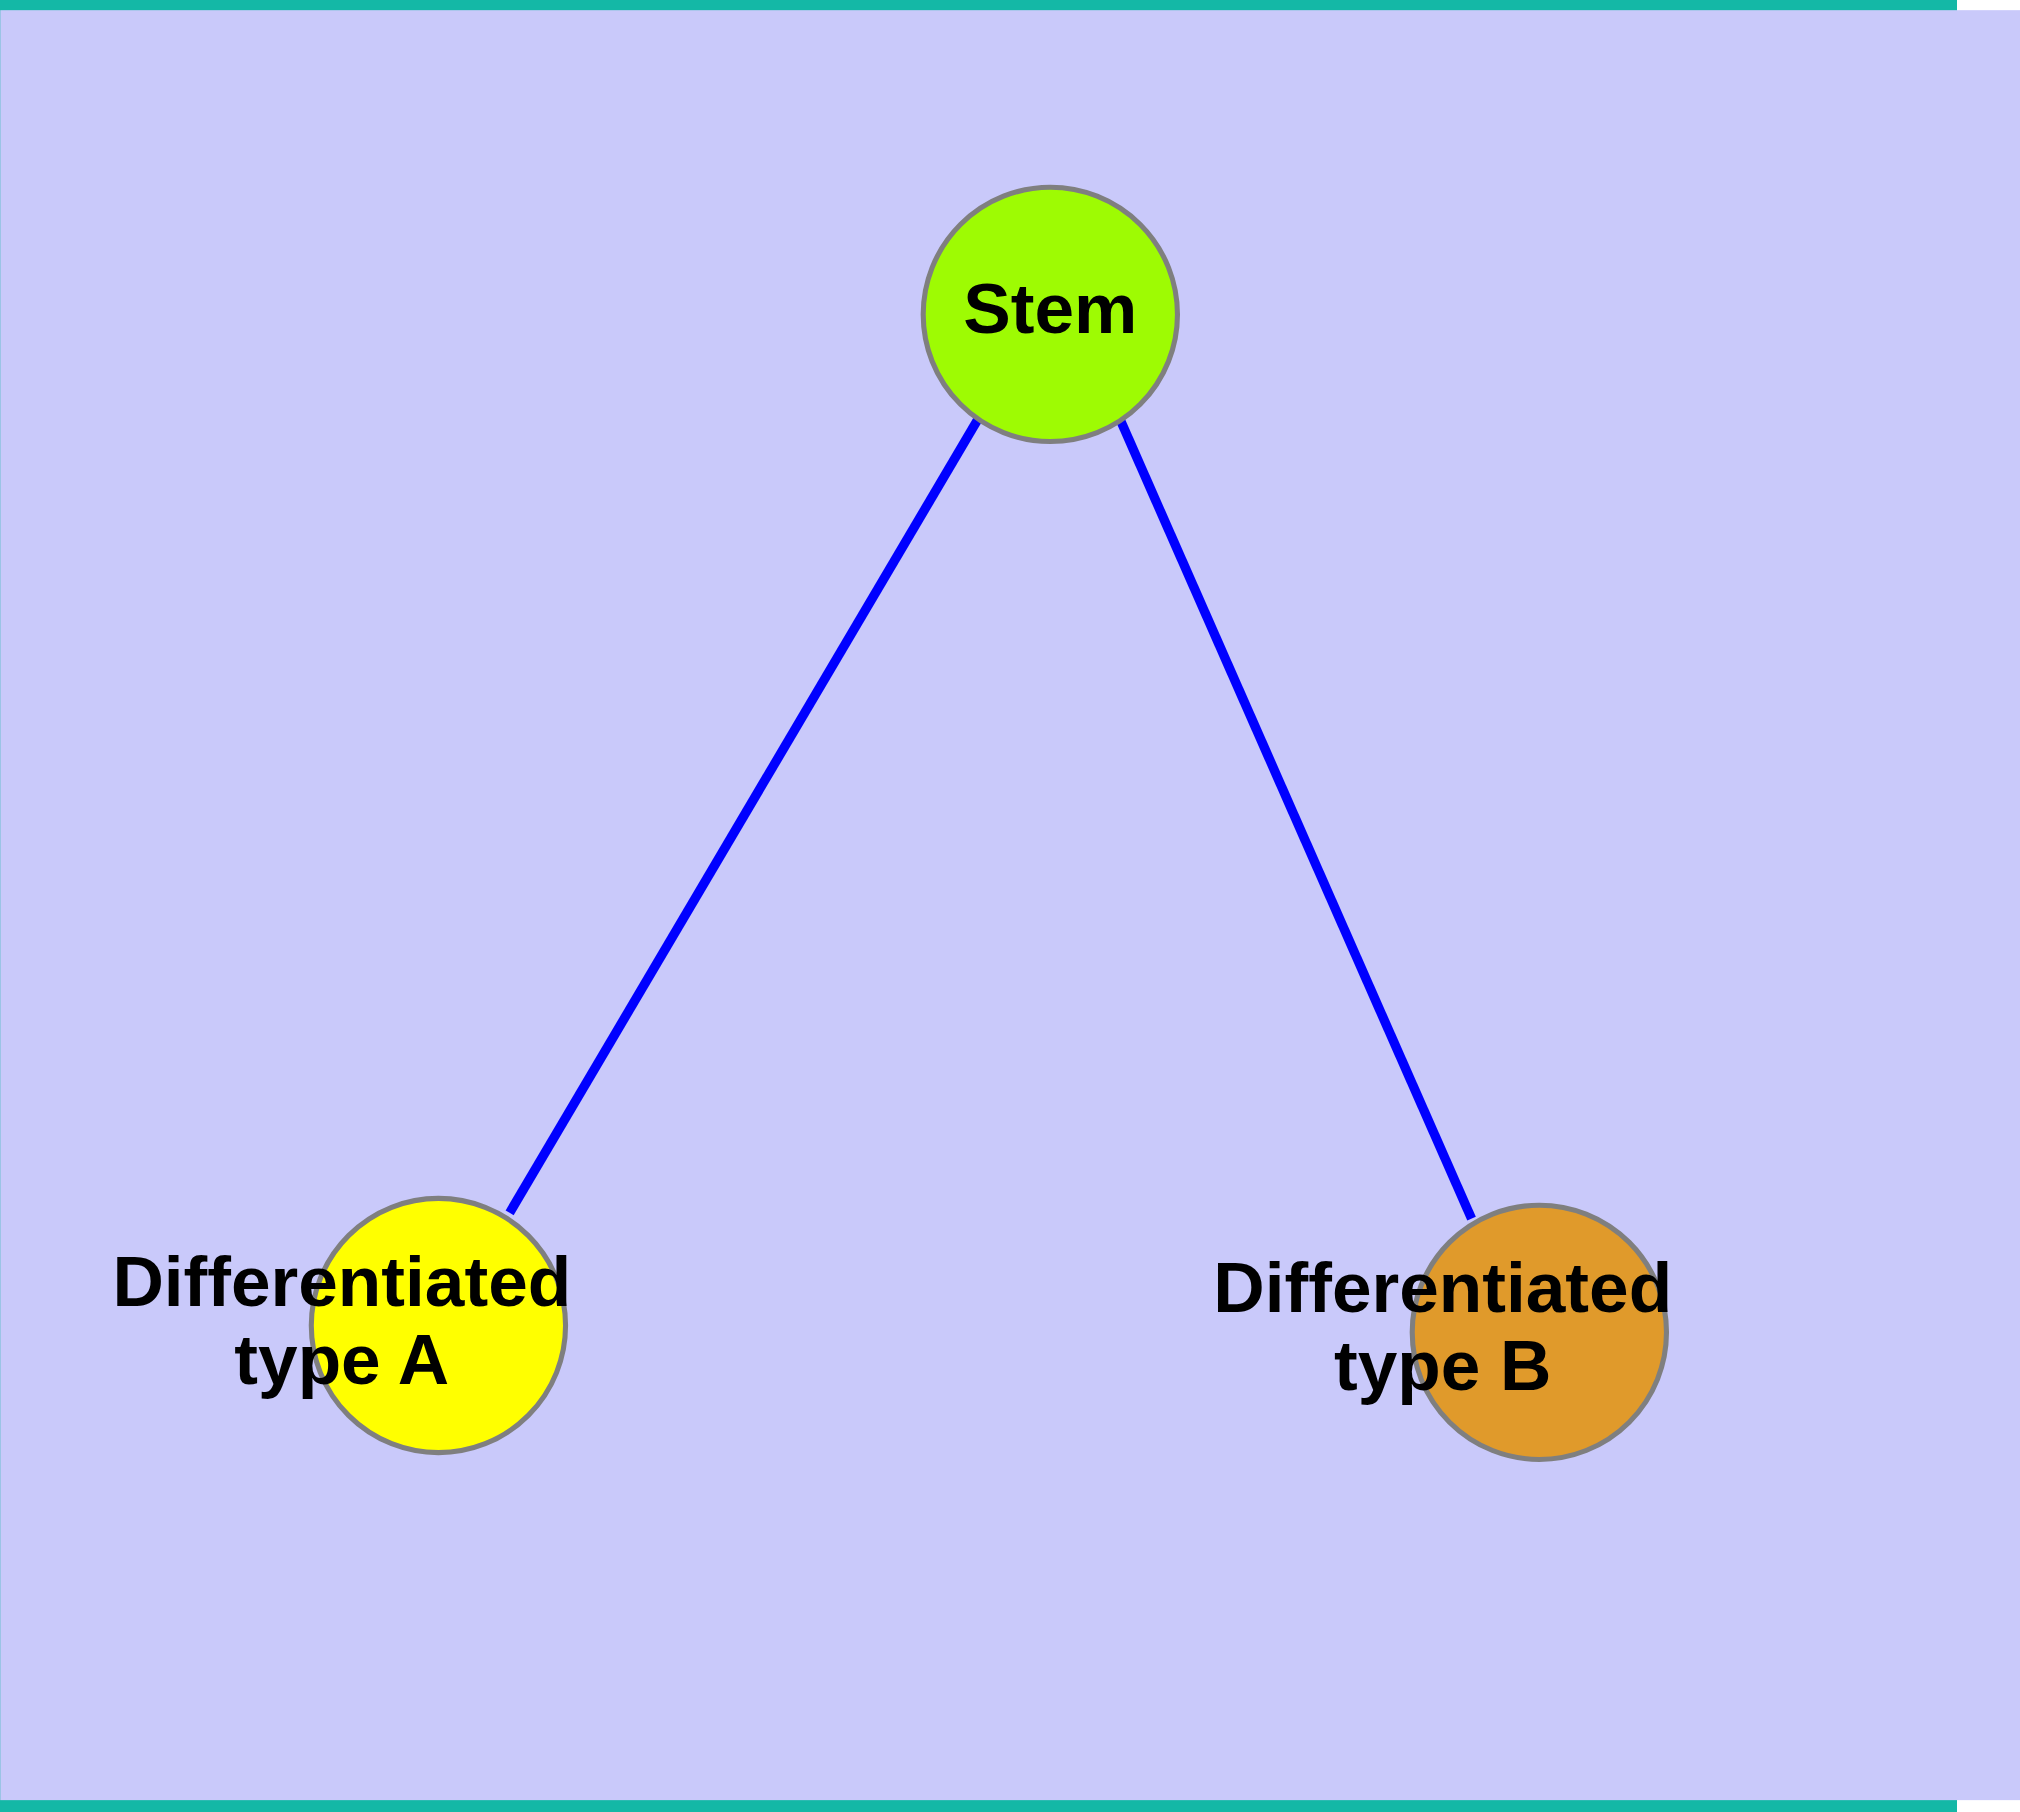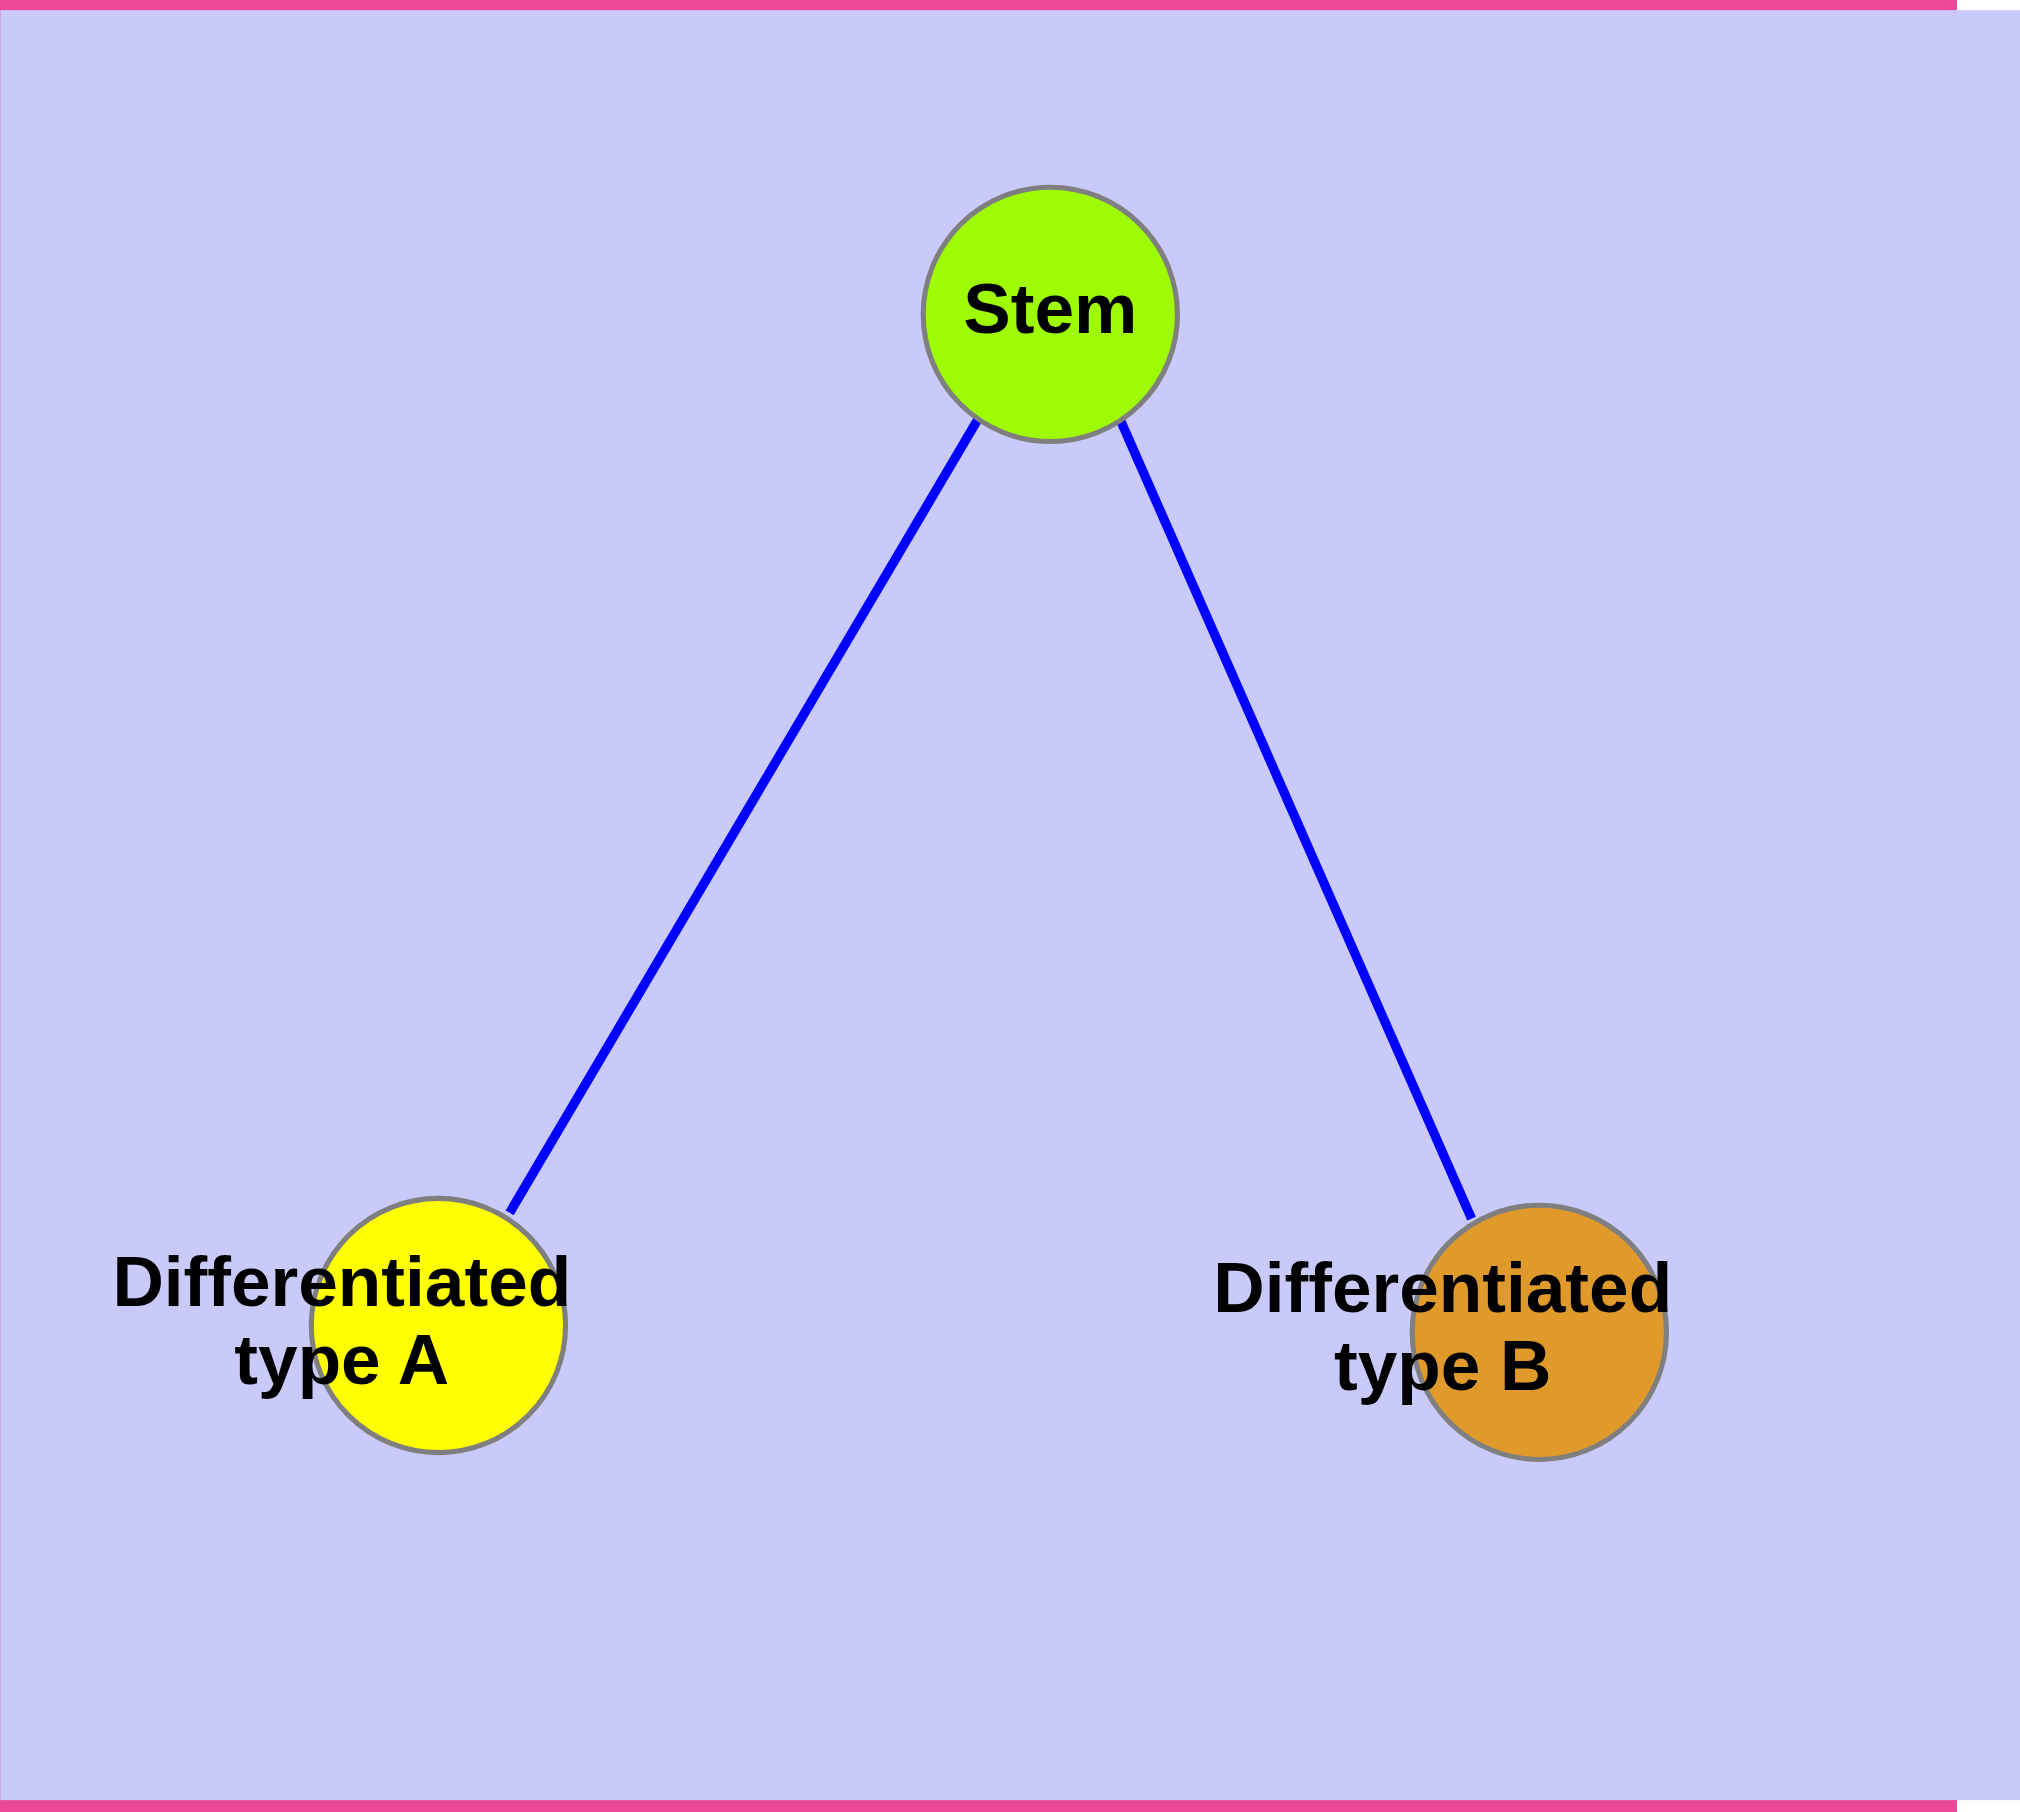--- a/index.html
+++ b/index.html
@@ -10,21 +10,21 @@
   body {
     width: 2021px;
     height: 1812px;
     overflow: hidden;
     font-family: "Liberation Sans", sans-serif;
   }
   #canvas {
     position: relative;
     width: 1957px;
     height: 1812px;
-    background: #ec4899;
+    background: #14b8a6;
   }
   #graph-svg {
     position: absolute;
     top: 0;
     left: 0;
     width: 2021px;
     height: 1812px;
     display: block;
   }
   .node-label {

